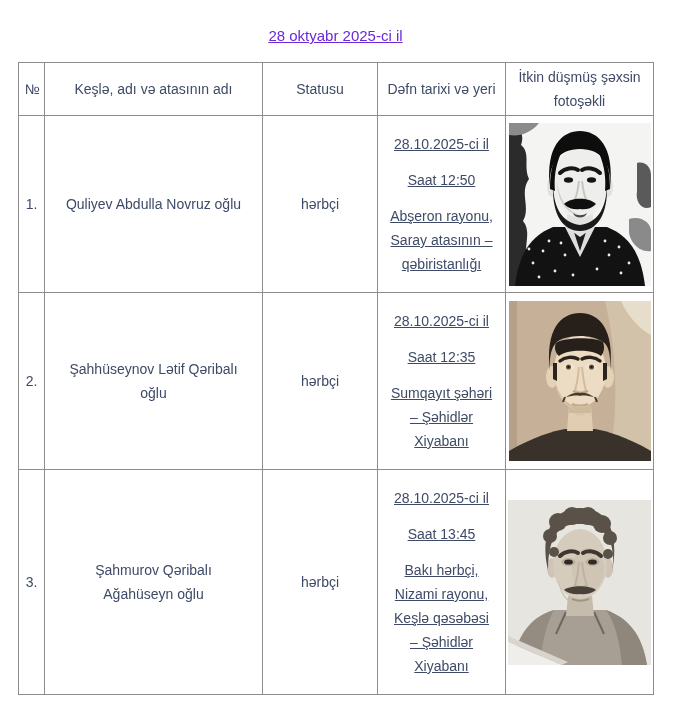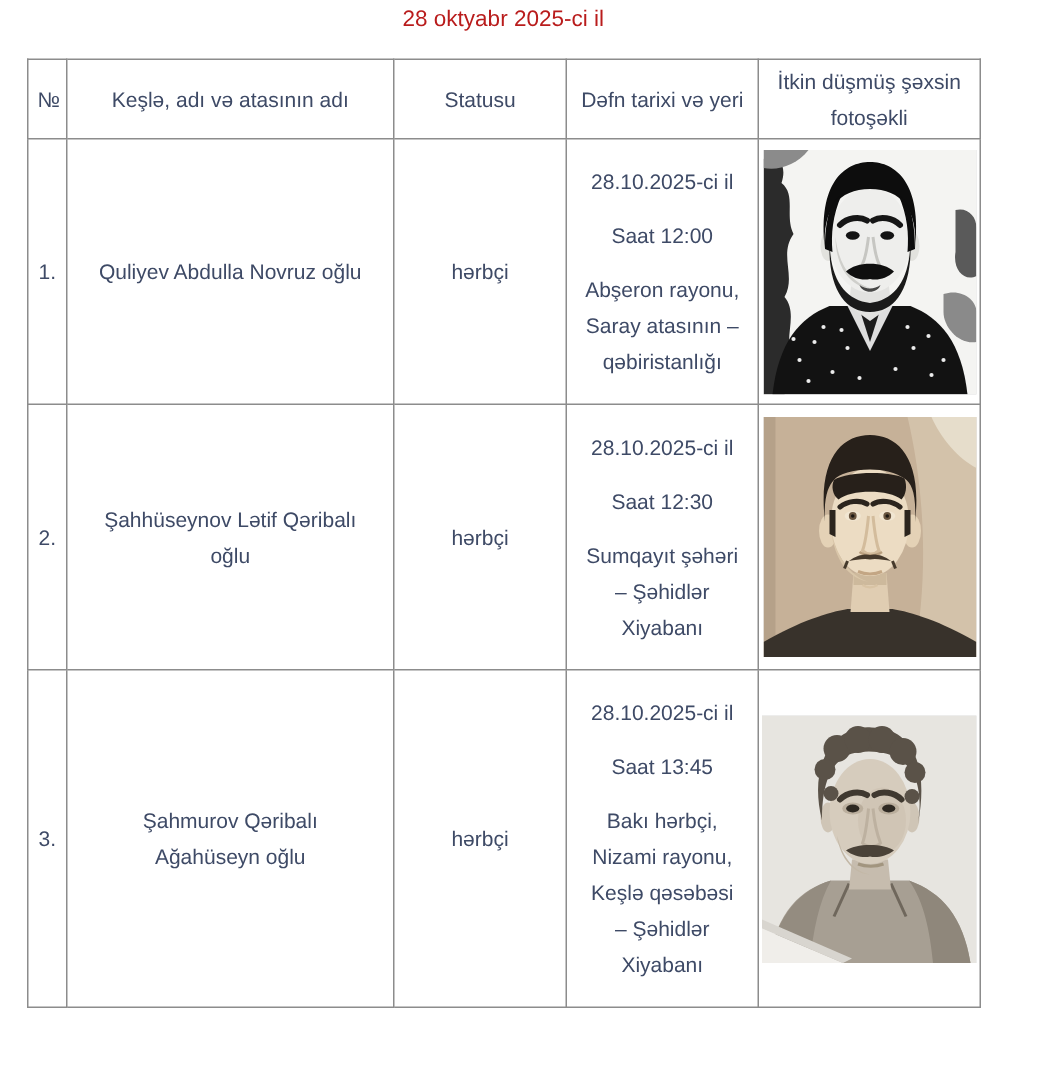--- a/index.html
+++ b/index.html
@@ -7,24 +7,25 @@
     margin: 0; padding: 0;
     width: 699px; height: 718px;
     background: #ffffff;
     font-family: "Liberation Sans", sans-serif;
     color: #3e4a66;
   }
   .page { width: 699px; height: 718px; overflow: hidden; }
   .title {
     width: 635px;
     margin: 0 0 0 18px;
-    padding-top: 4px;
+    padding-top: 27px;
     text-align: center;
     font-size: 15px;
-    color: #b91c1c;
+    color: #6d28d9;
+    text-decoration: underline;
   }
   table.mptable {
     border-collapse: collapse;
     table-layout: fixed;
     width: 635px;
     margin: 18px 0 0 18px;
   }
   .mptable th, .mptable td {
     border: 1px solid #8c8c8c;
     text-align: center;
@@ -33,21 +34,21 @@
     font-weight: normal;
     color: #3e4a66;
     padding: 2px 6px;
     line-height: 24px;
   }
   .mptable thead tr { height: 50px; }
   tr.r0 { height: 173px; }
   tr.r1 { height: 165px; }
   tr.r2 { height: 223px; }
   td.name-cell, .b-place { white-space: pre-line; }
-  td.burial-cell { padding: 16px 4px; }
+  td.burial-cell { padding: 16px 4px; text-decoration: underline; }
   .b-date { margin-bottom: 12px; }
   .b-time { margin-bottom: 12px; }
   td.photo-cell { padding: 0; }
   .photo {
     margin: 0 auto;
     overflow: hidden;
     background: #ddd;
   }
   .photo svg { display: block; width: 100%; height: 100%; }
   .photo-0 { width: 142px; height: 163px; }
@@ -79,21 +80,21 @@
       </tr>
     </thead>
     <tbody>
 
       <tr class="r0">
         <td>1.</td>
         <td class="name-cell">Quliyev Abdulla Novruz oğlu</td>
         <td>hərbçi</td>
         <td class="burial-cell">
           <div class="b-date">28.10.2025-ci il</div>
-          <div class="b-time">Saat 12:00</div>
+          <div class="b-time">Saat 12:50</div>
           <div class="b-place">Abşeron rayonu,
 Saray atasının –
 qəbiristanlığı</div>
         </td>
         <td class="photo-cell">
           <div class="photo photo-0" title="high-contrast black-and-white portrait photo of a man with thick dark hair, mustache and beard">
             <svg viewBox="0 0 142 163" preserveAspectRatio="none" xmlns="http://www.w3.org/2000/svg">
               <rect width="142" height="163" fill="#f4f4f2"></rect>
               <path d="M0,6 C10,2 16,10 12,22 C22,30 14,44 20,56 C10,70 22,84 14,98 C24,110 12,126 20,140 L14,163 L0,163 Z" fill="#2b2b2b"></path>
               <path d="M0,0 L30,0 C22,10 10,14 0,12 Z" fill="#8b8b8b"></path>
@@ -140,21 +141,21 @@
         </td>
       </tr>
 
       <tr class="r1">
         <td>2.</td>
         <td class="name-cell">Şahhüseynov Lətif Qəribalı
 oğlu</td>
         <td>hərbçi</td>
         <td class="burial-cell">
           <div class="b-date">28.10.2025-ci il</div>
-          <div class="b-time">Saat 12:30</div>
+          <div class="b-time">Saat 12:35</div>
           <div class="b-place">Sumqayıt şəhəri
 – Şəhidlər
 Xiyabanı</div>
         </td>
         <td class="photo-cell">
           <div class="photo photo-1" title="sepia-toned portrait photo of a young man with dark hair and thin mustache">
             <svg viewBox="0 0 142 160" preserveAspectRatio="none" xmlns="http://www.w3.org/2000/svg">
               <rect width="142" height="160" fill="#c6b198"></rect>
               <path d="M96,0 L142,0 142,160 100,160 C110,110 108,50 96,0 Z" fill="#d3c2aa"></path>
               <path d="M112,0 L142,0 142,34 C130,28 118,14 112,0 Z" fill="#e6ddcb"></path>

